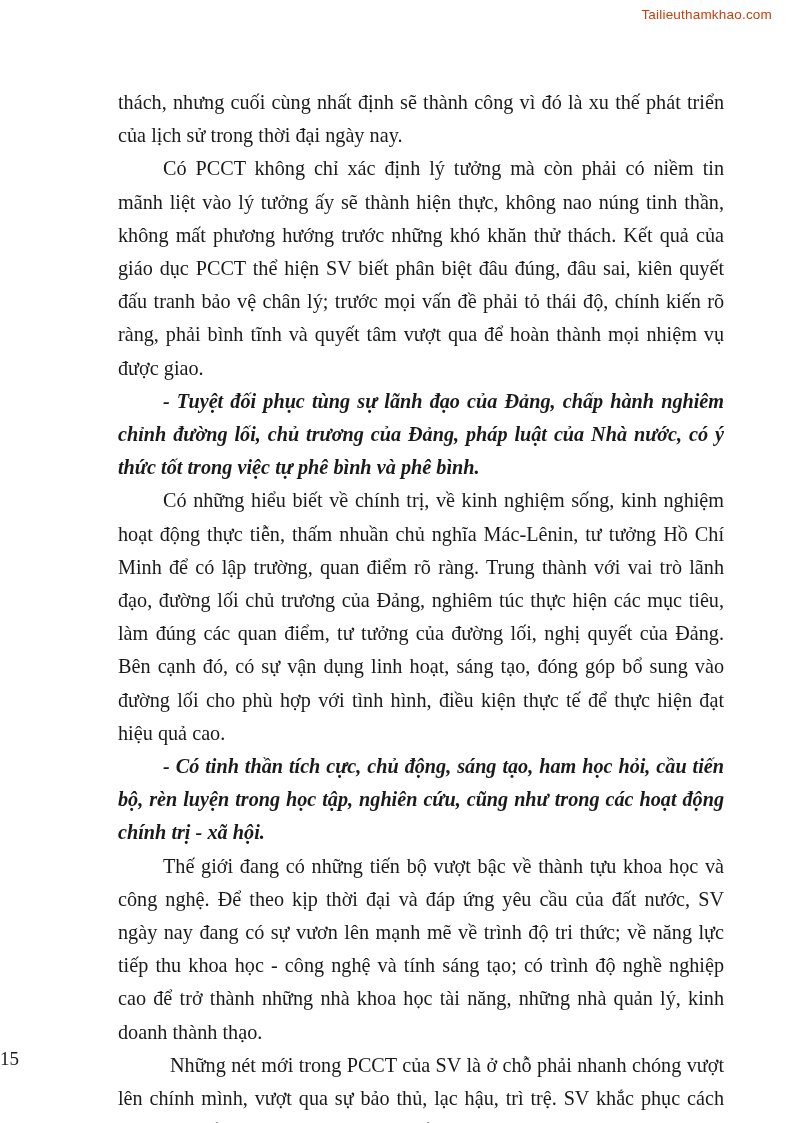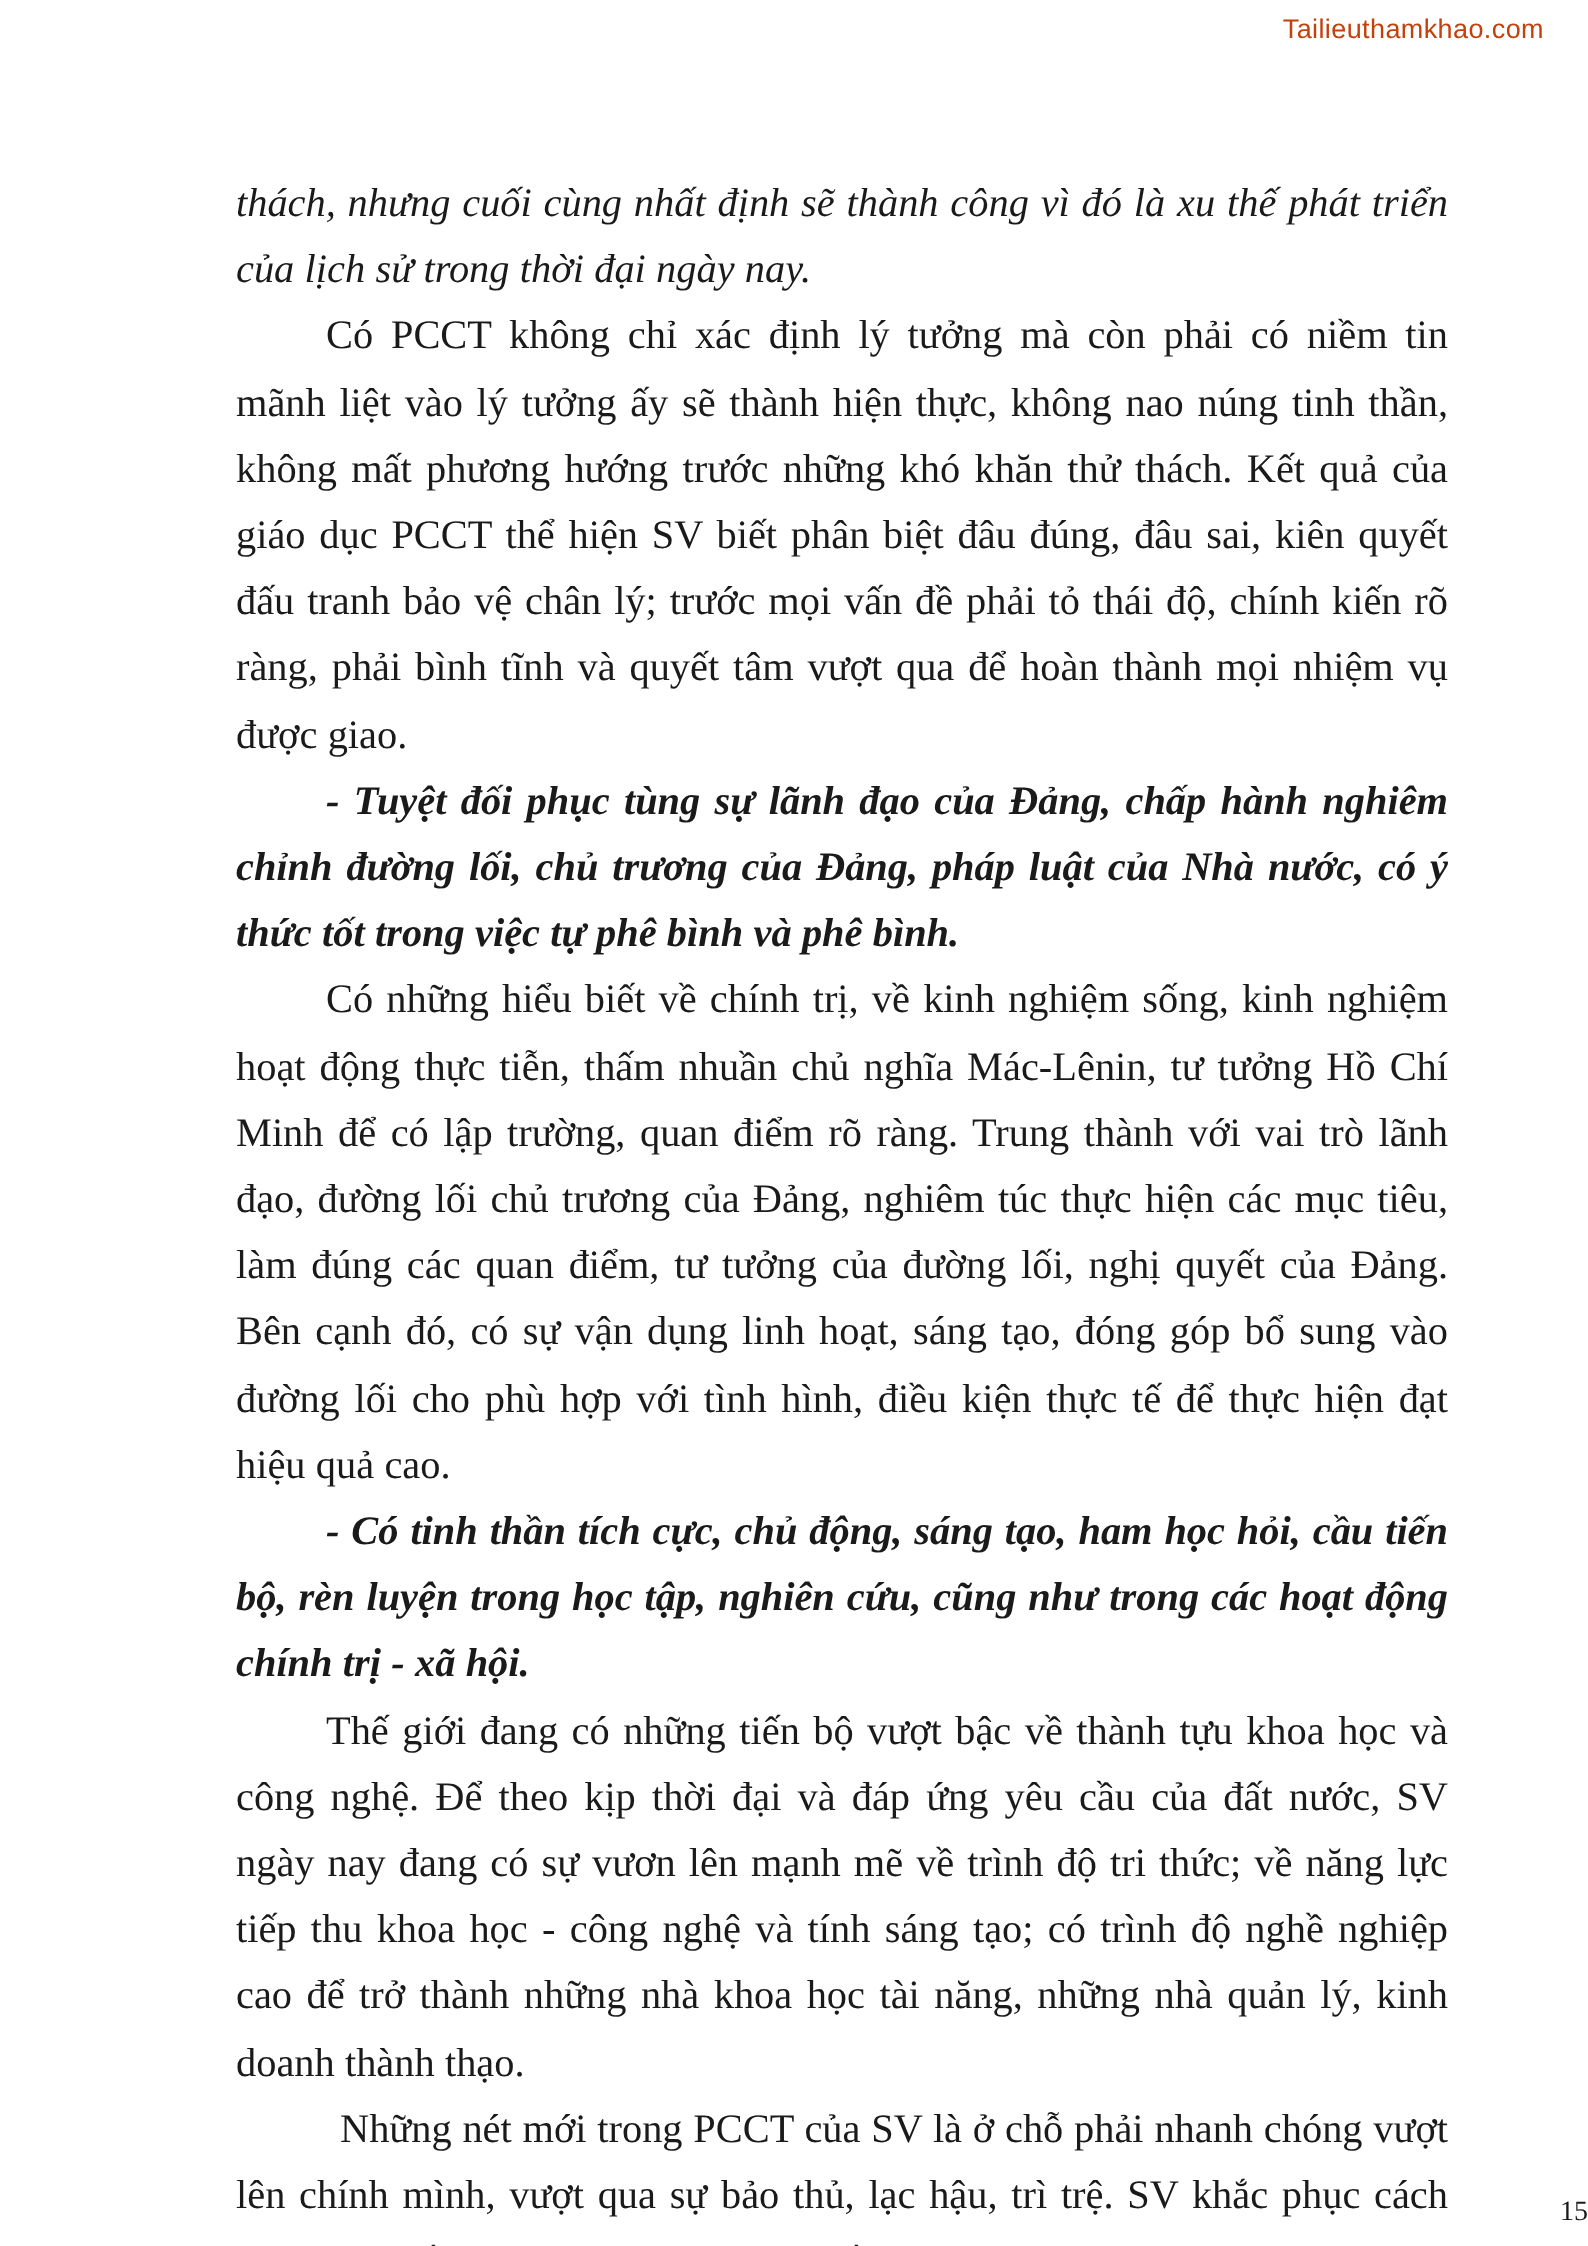--- a/index.html
+++ b/index.html
@@ -42,39 +42,37 @@
     font-size: 20.2px;
     line-height: 33.2px;
     text-align: justify;
     text-justify: inter-word;
     text-indent: 45px;
     word-spacing: 0.1px;
     hyphens: none;
   }
   p.para.noindent {
     text-indent: 0;
-    font-style: italic;
   }
   p.para.italic {
     font-style: italic;
     font-weight: bold;
   }
   p.para.bigindent {
     text-indent: 52px;
   }
   .pagenum {
     position: absolute;
     left: 0;
     right: 0;
     top: 1048px;
-    text-align: right;
-    font-size: 14px;
+    text-align: left;
+    font-size: 19px;
     line-height: 22px;
     color: #1a1a1a;
-    margin-top: 48px;
   }
 </style>
 </head>
 <body>
 
 <div class="page">
 
   <div class="watermark">Tailieuthamkhao.com</div>
 
   <div class="content">

